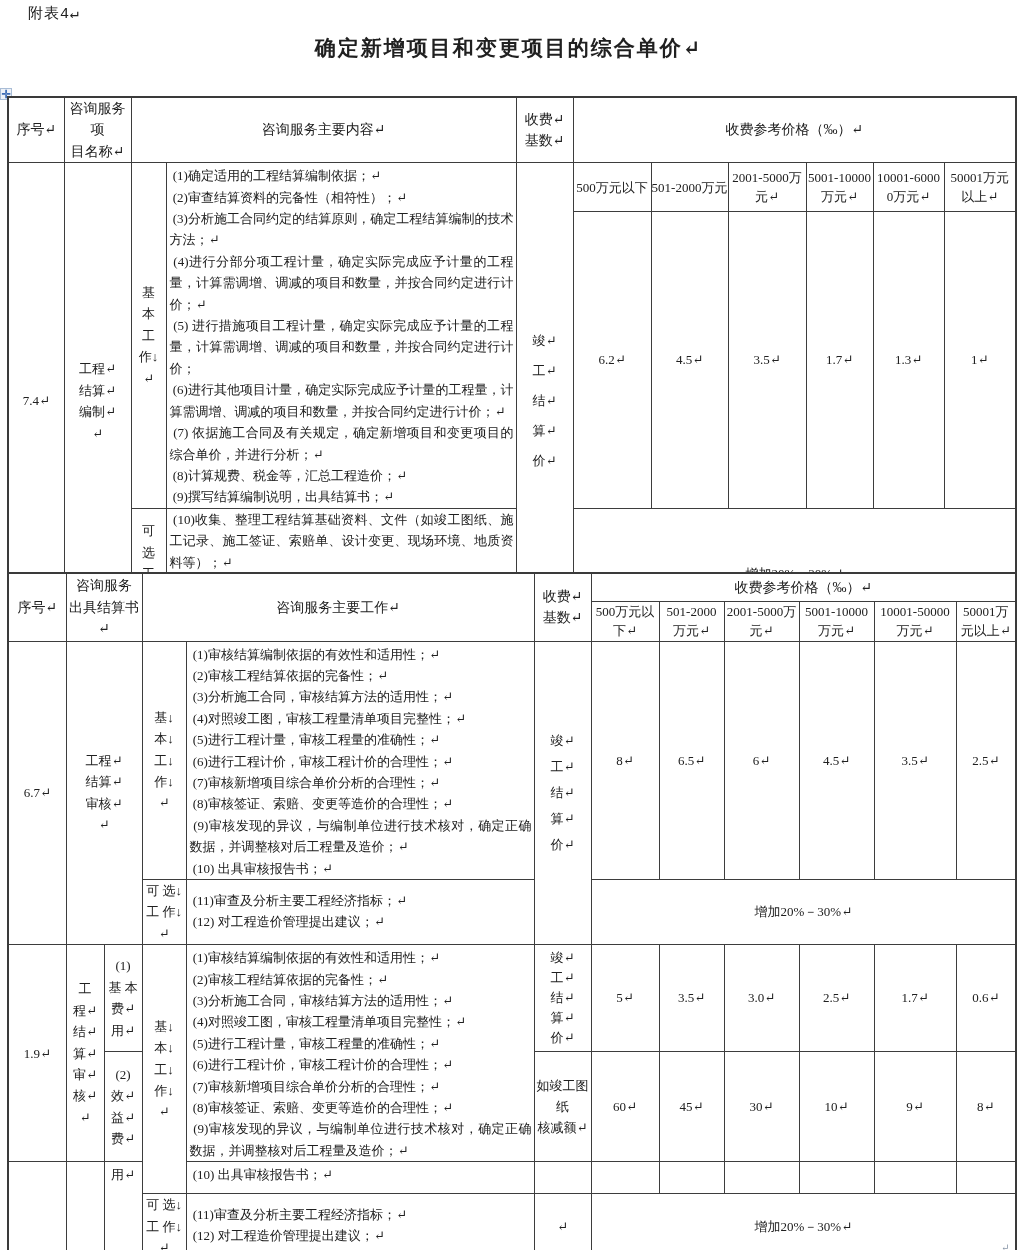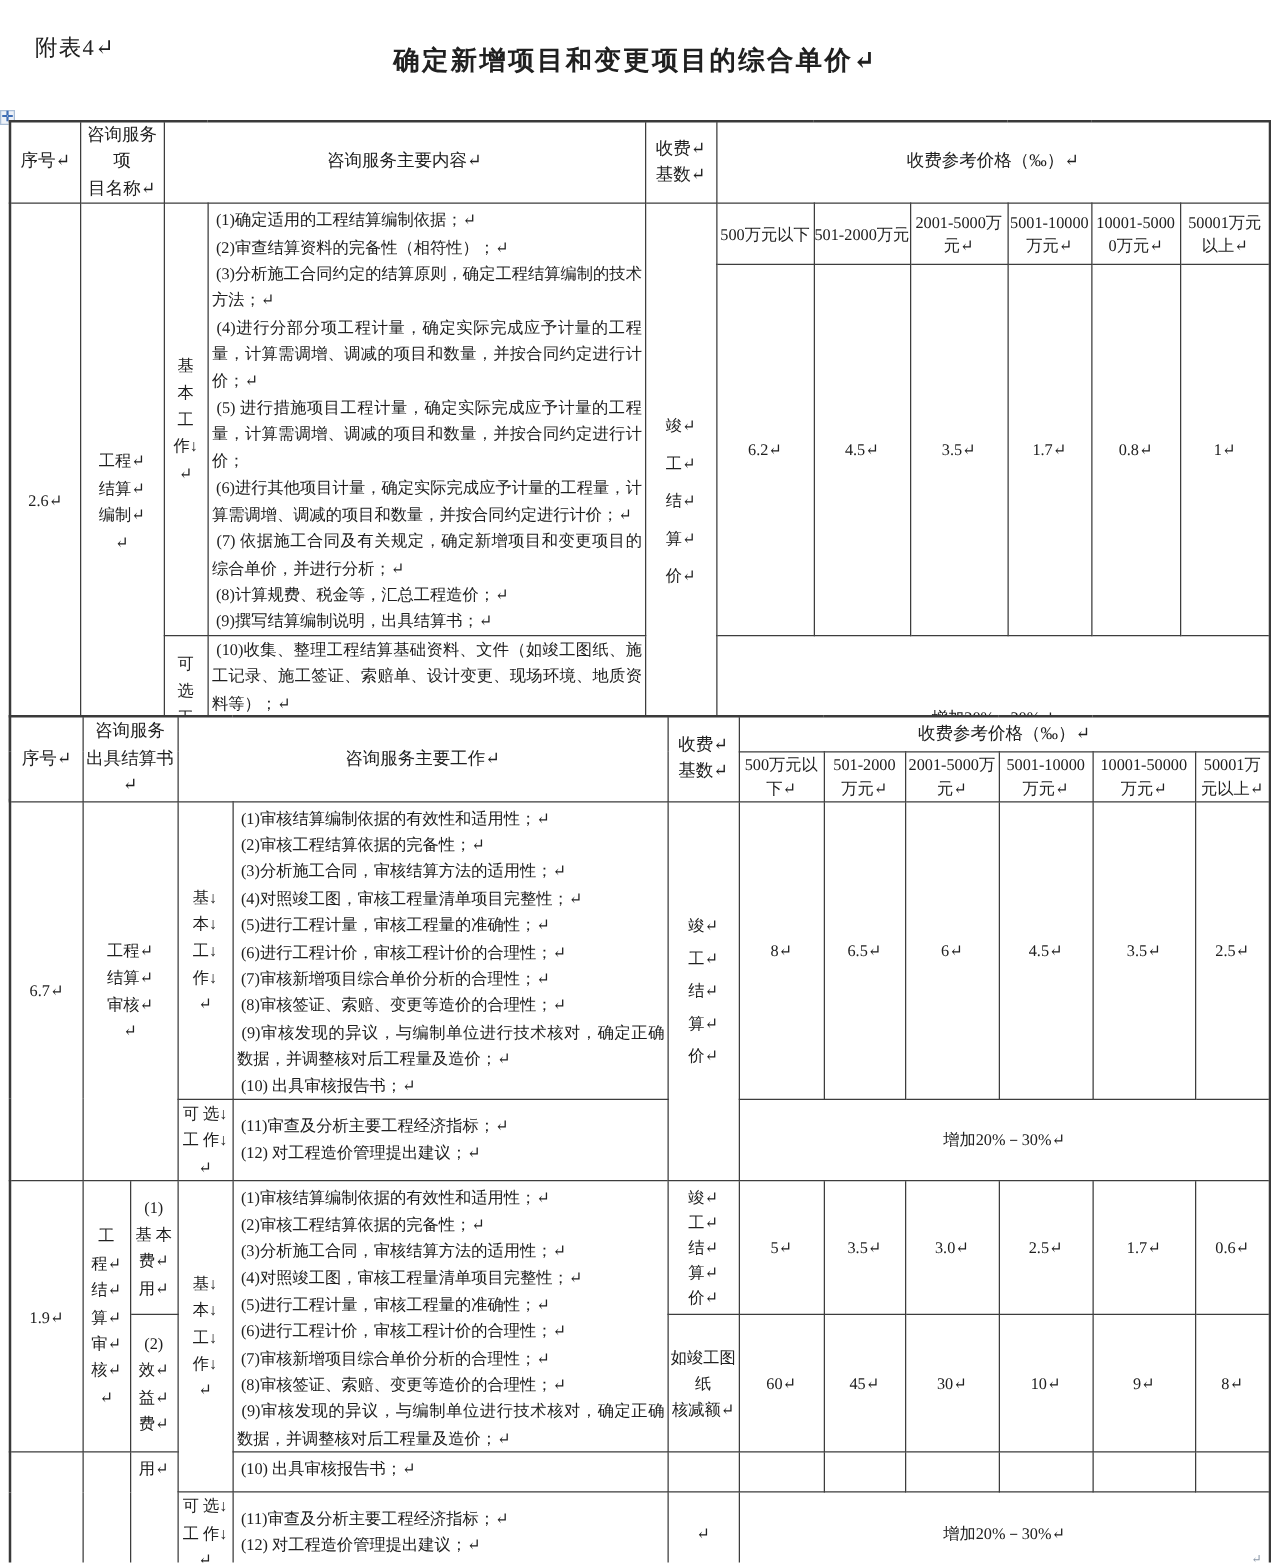--- a/index.html
+++ b/index.html
@@ -1,19 +1,19 @@
 <!DOCTYPE html>
 <html><head>
 <meta charset="utf-8">
 <style>
   * { margin:0; padding:0; box-sizing:border-box; }
   html,body { width:1017px; height:1250px; background:#ffffff; }
   body { position:relative; font-family:"Liberation Serif","DejaVu Serif",serif; color:#202020; overflow:hidden; }
 
-  .doc-tag { position:absolute; left:28px; top:26px; font-size:18px; letter-spacing:1px; }
+  .doc-tag { position:absolute; left:28px; top:4px; font-size:15px; letter-spacing:1px;font-family:Liberation Mono, monospace; }
   .doc-title { position:absolute; left:0; top:34px; width:100%; text-align:center; font-size:21px; font-weight:bold; letter-spacing:2px; }
 
   table { position:absolute; border-collapse:collapse; table-layout:fixed; border:2px solid #3a3a3a; background:#fff; }
   td { border:1.5px solid #3d3d3d; overflow:hidden; font-size:13px; line-height:21.4px;
        text-align:center; vertical-align:middle; white-space:pre-wrap; word-break:break-all; padding:0; }
   td.hd  { font-size:14px; }
   td.rng { line-height:19px; }
   td.txt { text-align:justify; vertical-align:top; padding:2px 2px 0 3px;margin-left:38px; }
   td.vm  { vertical-align:middle; padding-top:0; padding-bottom:2px; }
   td.b30 { line-height:30px; }
@@ -50,21 +50,21 @@
       <tr style="height:56px">
     <td class="hd">序号↵</td>
     <td class="hd">咨询服务项
 目名称↵</td>
     <td class="hd" colspan="2">咨询服务主要内容↵</td>
     <td class="hd">收费↵
 基数↵</td>
     <td class="hd" colspan="6">收费参考价格（‰）↵</td>
   </tr>
   <tr style="height:43px">
-    <td rowspan="3">2.6↵</td>
+    <td rowspan="3">7.4↵</td>
     <td rowspan="3">工程↵
 结算↵
 编制↵
 ↵</td>
     <td rowspan="2">基
 本
 工
 作↓
 ↵</td>
     <td rowspan="2" class="txt"> (1)确定适用的工程结算编制依据；↵
@@ -80,31 +80,31 @@
 工↵
 结↵
 算↵
 价↵</td>
     <td class="rng">500万元以下</td>
     <td class="rng">501-2000万元</td>
     <td class="rng">2001-5000万
 元↵</td>
     <td class="rng">5001-10000
 万元↵</td>
-    <td class="rng">10001-5000
+    <td class="rng">10001-6000
 0万元↵</td>
     <td class="rng">50001万元
 以上↵</td>
   </tr>
   <tr style="height:260px">
     <td>6.2↵</td>
     <td>4.5↵</td>
     <td>3.5↵</td>
     <td>1.7↵</td>
-    <td>0.8↵</td>
+    <td>1.3↵</td>
     <td>1↵</td>
   </tr>
   <tr style="height:110px">
     <td>可
 选
 工
 作↓
 ↵</td>
     <td class="txt vm"> (10)收集、整理工程结算基础资料、文件（如竣工图纸、施工记录、施工签证、索赔单、设计变更、现场环境、地质资料等）；↵
  (11)核对工程结算；↵

